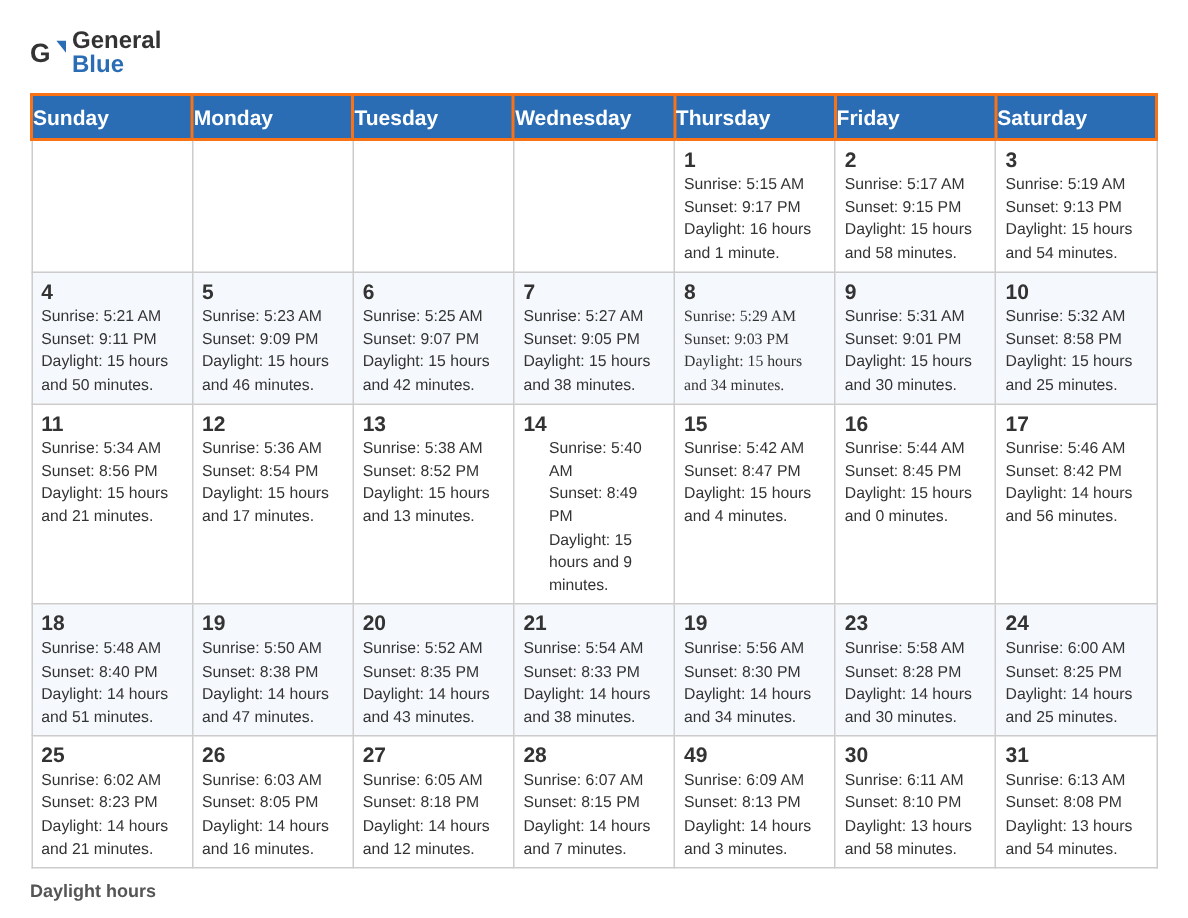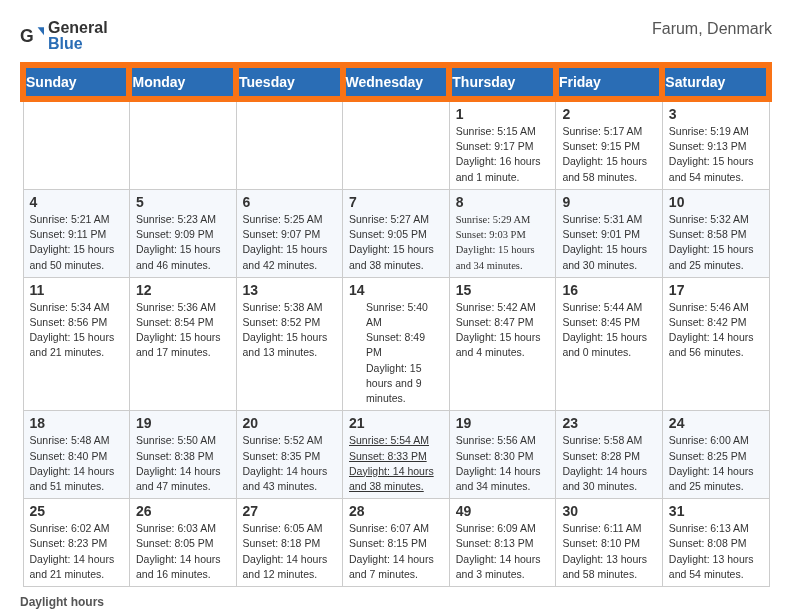--- a/index.html
+++ b/index.html
@@ -29,21 +29,21 @@
     .month-title { font-size: 38px; color: #333; font-weight: 300; }
     .location { font-size: 16px; color: #555; }
     .calendar { width: 100%; border-collapse: collapse; }
     .calendar th {
       background: #2a6db5;
       color: #fff;
       padding: 6px 0;
       font-size: 14px;
       font-weight: 600;
       text-align: left;
-      border: 6px solid #f97316;
+      border: 2px solid #f97316;
     }
     .calendar td {
       vertical-align: top;
       border: 1px solid #ccc;
       padding: 4px 6px;
       width: 107px;
       min-height: 80px;
       font-size: 10.5px;
       color: #333;
       background: #fff;
@@ -81,21 +81,20 @@
     <div>
       <div style="line-height:1">
         <span style="font-size:16px;font-weight:bold;color:#333;">General</span>
       </div>
       <div style="line-height:1">
         <span style="font-size:16px;font-weight:bold;color:#2a6db5;">Blue</span>
       </div>
     </div>
   </div>
   <div class="title-area">
-    <div class="location">Farum, Denmark</div>
   </div>
 </div>
 
 <table class="calendar">
   <thead>
     <tr>
     <th>Sunday</th>
         <th>Monday</th>
         <th>Tuesday</th>
         <th>Wednesday</th>
@@ -231,21 +230,21 @@
 Daylight: 14 hours and 47 minutes.</div>
         </td>
         <td>
           <span class="day-number">20</span>
           <div class="day-info" style="white-space: pre-line;">Sunrise: 5:52 AM
 Sunset: 8:35 PM
 Daylight: 14 hours and 43 minutes.</div>
         </td>
         <td>
           <span class="day-number">21</span>
-          <div class="day-info" style="white-space: pre-line; text-decoration: underline;">Sunrise: 5:54 AM
+          <div class="day-info" style="white-space: pre-line;">Sunrise: 5:54 AM
 Sunset: 8:33 PM
 Daylight: 14 hours and 38 minutes.</div>
         </td>
         <td>
           <span class="day-number">19</span>
           <div class="day-info" style="white-space: pre-line;">Sunrise: 5:56 AM
 Sunset: 8:30 PM
 Daylight: 14 hours and 34 minutes.</div>
         </td>
         <td>

